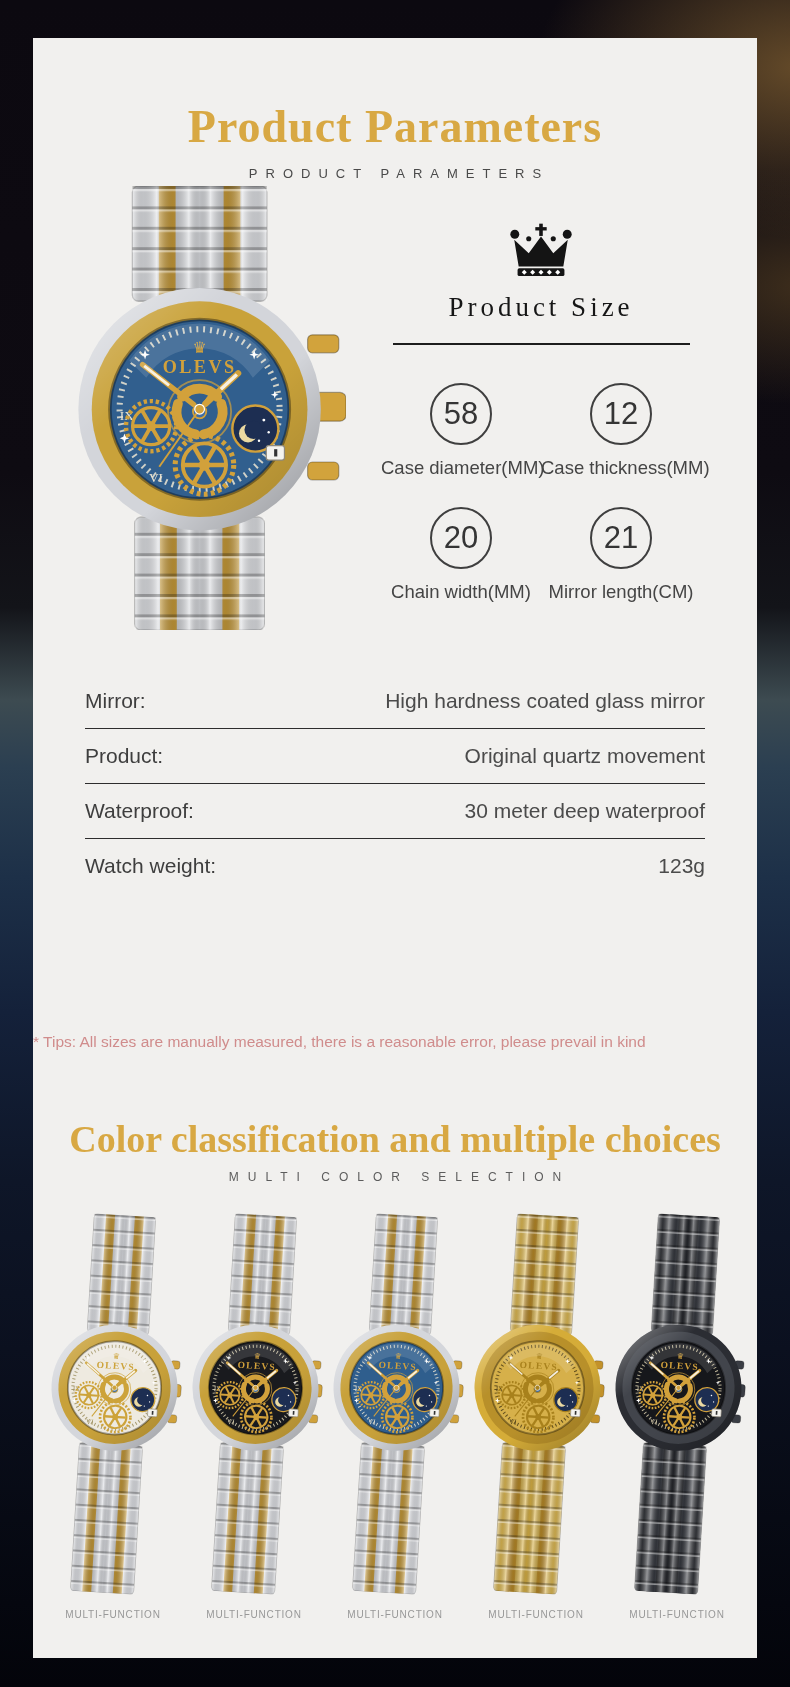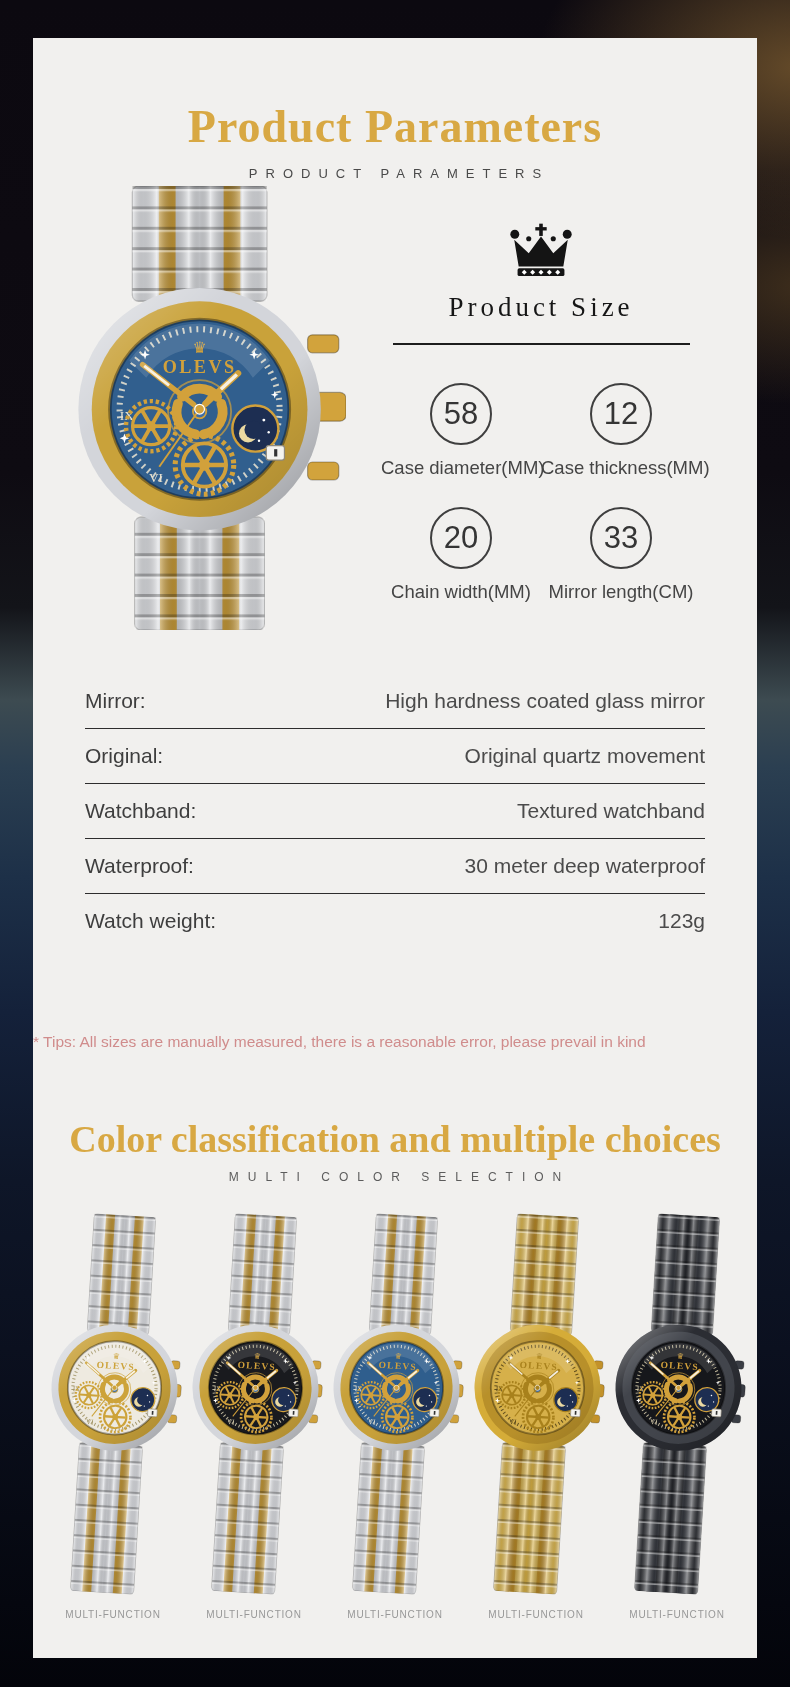--- a/index.html
+++ b/index.html
@@ -276,38 +276,34 @@
       </div>
       <div class="metric">
         <div class="metric-circle">12</div>
         <div class="metric-label">Case thickness(MM)</div>
       </div>
       <div class="metric">
         <div class="metric-circle">20</div>
         <div class="metric-label">Chain width(MM)</div>
       </div>
       <div class="metric">
-        <div class="metric-circle">33</div>
+        <div class="metric-circle">21</div>
         <div class="metric-label">Mirror length(CM)</div>
       </div>
     </div>
   </div>
 
   <div class="spec-table">
     <div class="spec-row">
       <span class="spec-label">Mirror:</span>
       <span class="spec-value">High hardness coated glass mirror</span>
     </div>
     <div class="spec-row">
-      <span class="spec-label">Original:</span>
+      <span class="spec-label">Product:</span>
       <span class="spec-value">Original quartz movement</span>
-    </div>
-    <div class="spec-row">
-      <span class="spec-label">Watchband:</span>
-      <span class="spec-value">Textured watchband</span>
     </div>
     <div class="spec-row">
       <span class="spec-label">Waterproof:</span>
       <span class="spec-value">30 meter deep waterproof</span>
     </div>
     <div class="spec-row">
       <span class="spec-label">Watch weight:</span>
       <span class="spec-value">123g</span>
     </div>
   </div>

